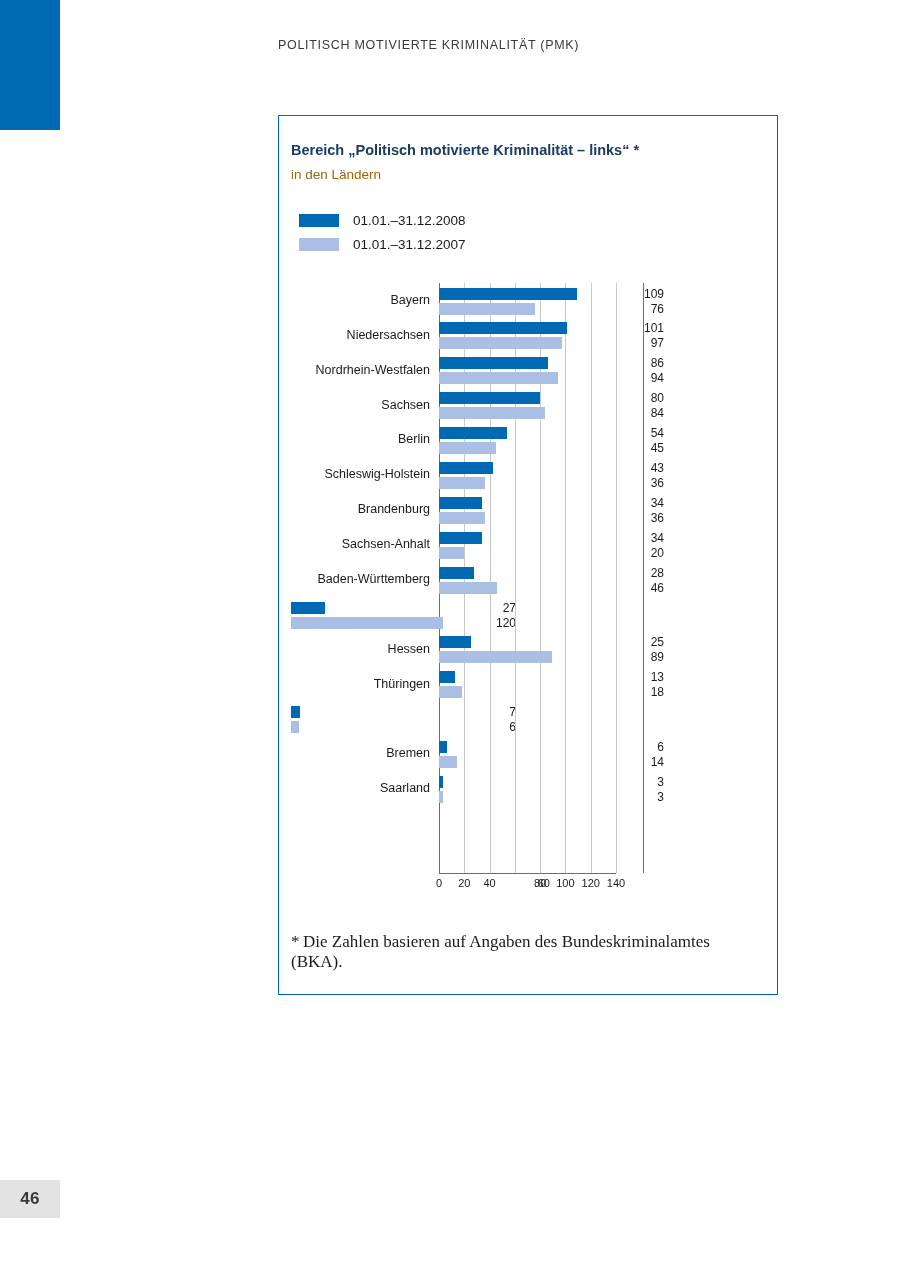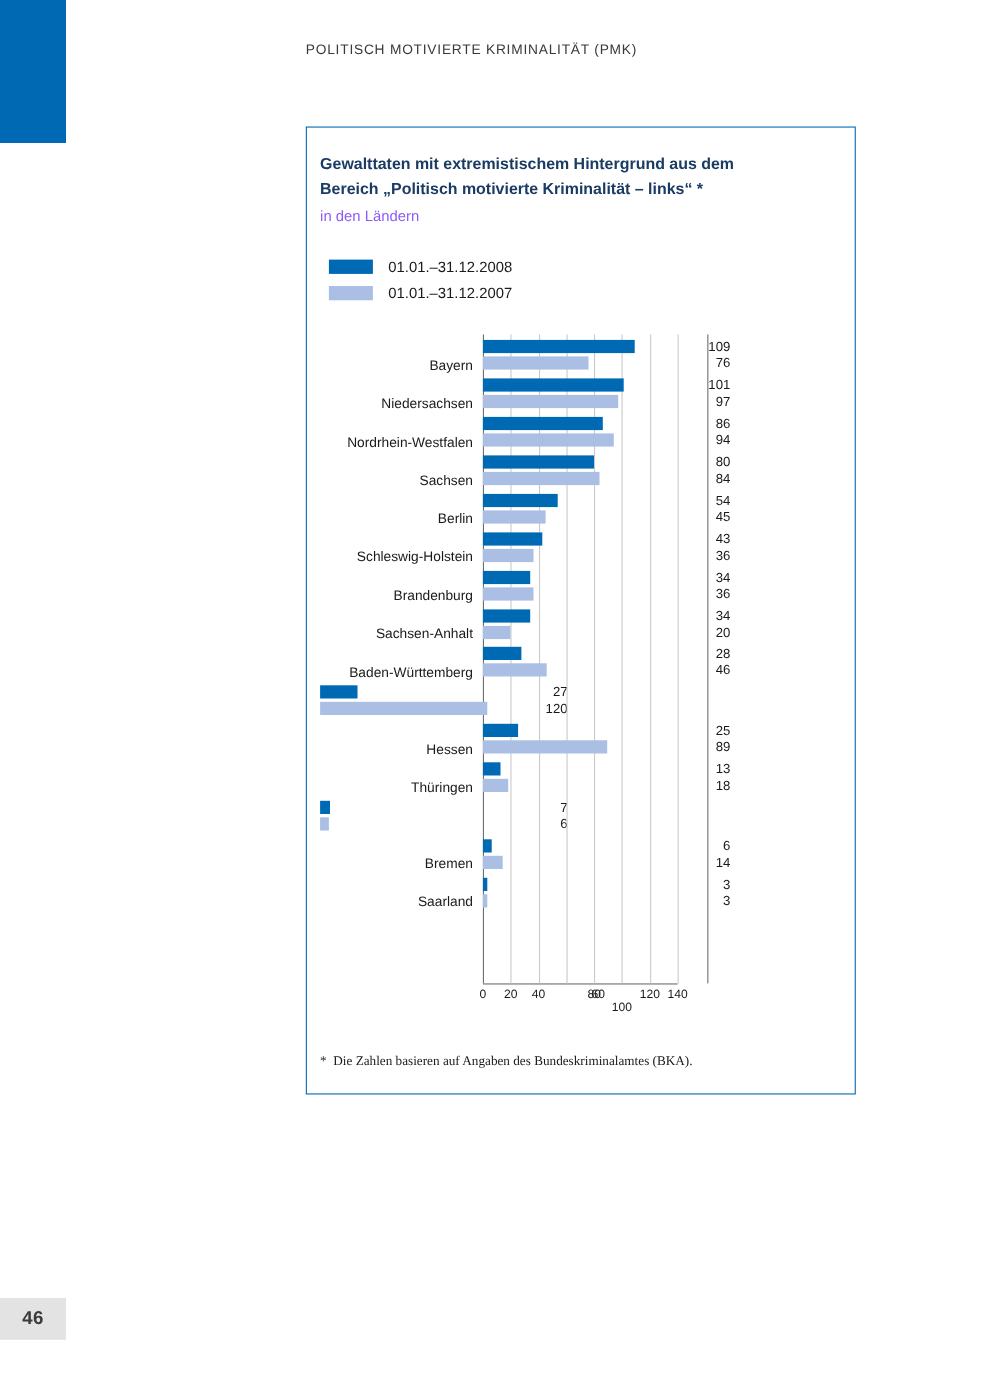--- a/index.html
+++ b/index.html
@@ -72,21 +72,21 @@
     margin-left: 0;
     font-size: 14.5px;
     font-weight: bold;
     color: #1a3b63;
     line-height: 1.5;
     padding-left: 0;
   }
   .chart-title-line { display: block; }
   .chart-subtitle {
     font-size: 13.5px;
-    color: #8b5cf6;
+    color: #a16207;
     margin-top: 4px;
     line-height: 1.4;
   }
   .legend {
     margin-top: 24px;
     margin-left: 8px;
   }
   .legend-row {
     display: flex;
     align-items: center;
@@ -118,21 +118,21 @@
   }
   .row-label {
     width: 148px;
     flex: none;
     text-align: right;
     padding-right: 9px;
     font-size: 12.5px;
     color: #1a1a1a;
     display: flex;
     flex-direction: column;
-    justify-content: flex-end;
+    justify-content: center;
     align-items: flex-end;
     line-height: 1.15;
   }
   .bars {
     position: relative;
     width: 177px;
     flex: none;
     display: flex;
     flex-direction: column;
     justify-content: center;
@@ -213,21 +213,21 @@
     transform: translateX(-50%);
     font-size: 11px;
     color: #1a1a1a;
   }
   .footnote {
     position: absolute;
     left: 12px;
     bottom: 22px;
     width: 470px;
     font-family: "Liberation Serif", serif;
-    font-size: 12px;
+    font-size: 17px;
     color: #1a1a1a;
   }
   .footnote .star {
     display: inline-block;
     width: 12px;
   }
 </style>
 </head>
 <body>
 
@@ -238,21 +238,20 @@
   <div class="page-number-block">
     <span class="num">46</span>
   </div>
 
   <div class="running-header">POLITISCH MOTIVIERTE KRIMINALITÄT (PMK)</div>
 
   <div class="chart-box">
     <div class="chart-inner">
 
       <div class="chart-title">
-        <span class="chart-title-line">Gewalttaten mit extremistischem Hintergrund aus dem</span>
         <span class="chart-title-line">Bereich „Politisch motivierte Kriminalität – links“ *</span>
       </div>
       <div class="chart-subtitle">in den Ländern</div>
 
       <div class="legend">
         <div class="legend-row">
           <span class="legend-swatch bar-2008"></span>
           <span class="legend-label">01.01.–31.12.2008</span>
         </div>
         <div class="legend-row">
@@ -466,21 +465,21 @@
           </div>
       </div>
 
       <div class="xaxis" id="xaxis">
         <div class="xaxis-line"></div>
       <div class="xtick" style="left: 0px;">0</div>
           <div class="xtick" style="left: 25.2857px;">20</div>
           <div class="xtick" style="left: 50.5714px;">40</div>
           <div class="xtick" style="left: 75.8571px; margin-left: 29px;">60</div>
           <div class="xtick" style="left: 101.143px;">80</div>
-          <div class="xtick" style="left: 126.429px; margin-top: 12px;">100</div>
+          <div class="xtick" style="left: 126.429px;">100</div>
           <div class="xtick" style="left: 151.714px;">120</div>
           <div class="xtick" style="left: 177px;">140</div>
         </div>
 
       <div class="footnote">
         <span class="star">*</span><span>Die Zahlen basieren auf Angaben des Bundeskriminalamtes (BKA).</span>
       </div>
 
     </div>
   </div>

